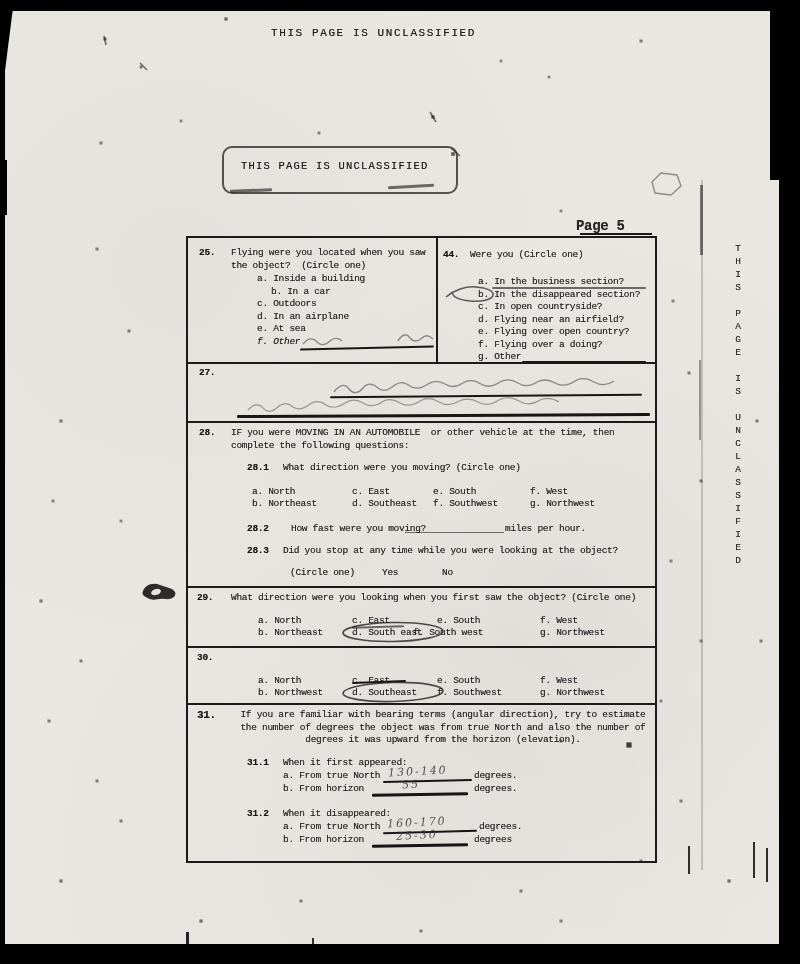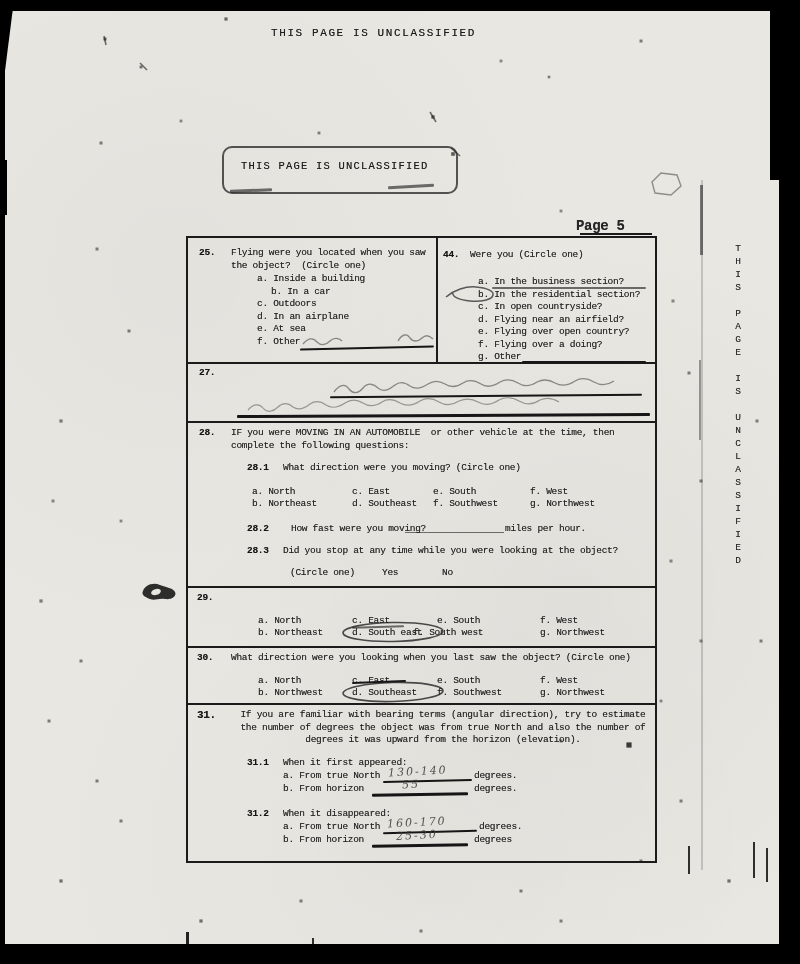--- a/index.html
+++ b/index.html
@@ -83,27 +83,27 @@
   <div class="ln" style="left:186px; top:646px; width:471px; height:2px;"></div>
   <div class="ln" style="left:186px; top:703px; width:471px; height:2px;"></div>
 
   <div class="t num" style="left:199px; top:247px;">25.</div>
   <div class="t wrapblk" style="left:231px; top:247px; width:208px;">Flying were you located when you saw the object?  (Circle one)</div>
   <div class="t" style="left:257px; top:273px;">a. Inside a building</div>
   <div class="t" style="left:257px; top:286px;margin-left:14px;">b. In a car</div>
   <div class="t" style="left:257px; top:298px;">c. Outdoors</div>
   <div class="t" style="left:257px; top:311px;">d. In an airplane</div>
   <div class="t" style="left:257px; top:323px;">e. At sea</div>
-  <div class="t" style="left:257px; top:336px;">f. Other</div>
+  <div class="t" style="left:257px; top:336px;font-style:italic;">f. Other</div>
   <div class="penline" style="left:300px; top:347px; width:134px; height:2.4px; transform:rotate(-1.4deg);"></div>
 
   <div class="t num" style="left:443px; top:249px;">44.</div>
   <div class="t" style="left:470px; top:249px;">Were you (Circle one)</div>
   <div class="t" style="left:478px; top:276px;">a. In the business section?</div>
-  <div class="t" style="left:478px; top:289px;">b. In the residential section?</div>
+  <div class="t" style="left:478px; top:289px;">b. In the disappeared section?</div>
   <div class="t" style="left:478px; top:301px;">c. In open countryside?</div>
   <div class="t" style="left:478px; top:314px;">d. Flying near an airfield?</div>
   <div class="t" style="left:478px; top:326px;">e. Flying over open country?</div>
   <div class="t" style="left:478px; top:339px;">f. Flying over a doing?</div>
   <div class="t" style="left:478px; top:351px;">g. Other</div>
   <div class="penline faint" style="left:492px; top:287px; width:154px; height:1.5px;"></div>
   <div class="penline" style="left:522px; top:361px; width:124px; height:1.8px;"></div>
 
   <div class="t num" style="left:199px; top:367px;">27.</div>
   <div class="penline" style="left:330px; top:395px; width:312px; height:2px; transform:rotate(-0.5deg);"></div>
@@ -125,32 +125,32 @@
   <div class="t" style="left:283px; top:523px;margin-left:8px;">How fast were you moving?</div>
   <div class="ln faint" style="left:405px; top:532px; width:99px; height:1.3px;"></div>
   <div class="t" style="left:505px; top:523px;">miles per hour.</div>
   <div class="t num" style="left:247px; top:545px;">28.3</div>
   <div class="t" style="left:283px; top:545px;">Did you stop at any time while you were looking at the object?</div>
   <div class="t" style="left:290px; top:567px;">(Circle one)</div>
   <div class="t" style="left:382px; top:567px;">Yes</div>
   <div class="t" style="left:442px; top:567px;">No</div>
 
   <div class="t num" style="left:197px; top:592px;">29.</div>
+  <div class="t" style="left:231px; top:592px;">What direction were you looking when you first saw the object? (Circle one)</div>
   <div class="t" style="left:258px; top:615px;">a. North</div>
   <div class="t" style="left:352px; top:615px;">c. East</div>
   <div class="t" style="left:437px; top:615px;">e. South</div>
   <div class="t" style="left:540px; top:615px;">f. West</div>
   <div class="t" style="left:258px; top:627px;">b. Northeast</div>
   <div class="t" style="left:352px; top:627px;">d. South east</div>
   <div class="t" style="left:413px; top:627px;">f. South west</div>
   <div class="t" style="left:540px; top:627px;">g. Northwest</div>
   <div class="penline faint" style="left:352px; top:626px; width:52px; height:1.6px; transform:rotate(-1.5deg);"></div>
 
   <div class="t num" style="left:197px; top:652px;">30.</div>
-  <div class="t" style="left:231px; top:652px;">What direction were you looking when you last saw the object? (Circle one)</div>
   <div class="t" style="left:258px; top:675px;">a. North</div>
   <div class="t" style="left:352px; top:675px;">c. East</div>
   <div class="t" style="left:437px; top:675px;">e. South</div>
   <div class="t" style="left:540px; top:675px;">f. West</div>
   <div class="t" style="left:258px; top:687px;">b. Northwest</div>
   <div class="t" style="left:352px; top:687px;">d. Southeast</div>
   <div class="t" style="left:437px; top:687px;">f. Southwest</div>
   <div class="t" style="left:540px; top:687px;">g. Northwest</div>
   <div class="penline" style="left:352px; top:681px; width:54px; height:1.9px; transform:rotate(-2deg);"></div>
 

